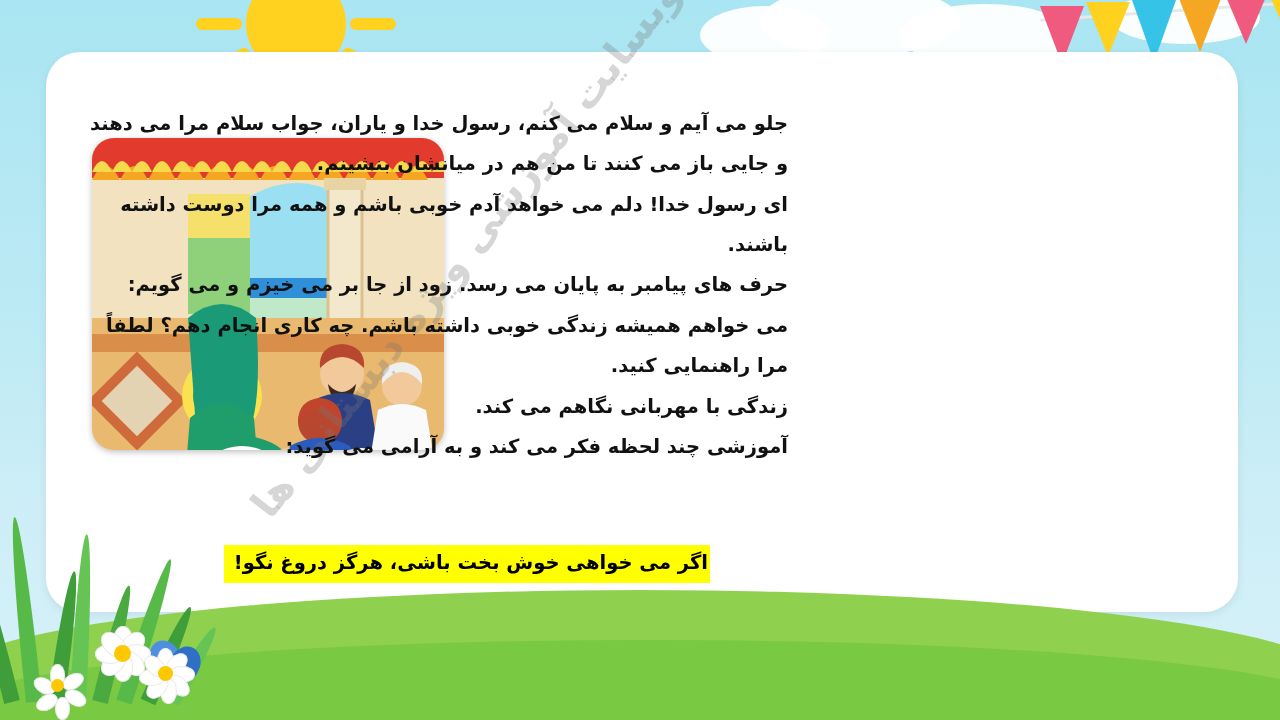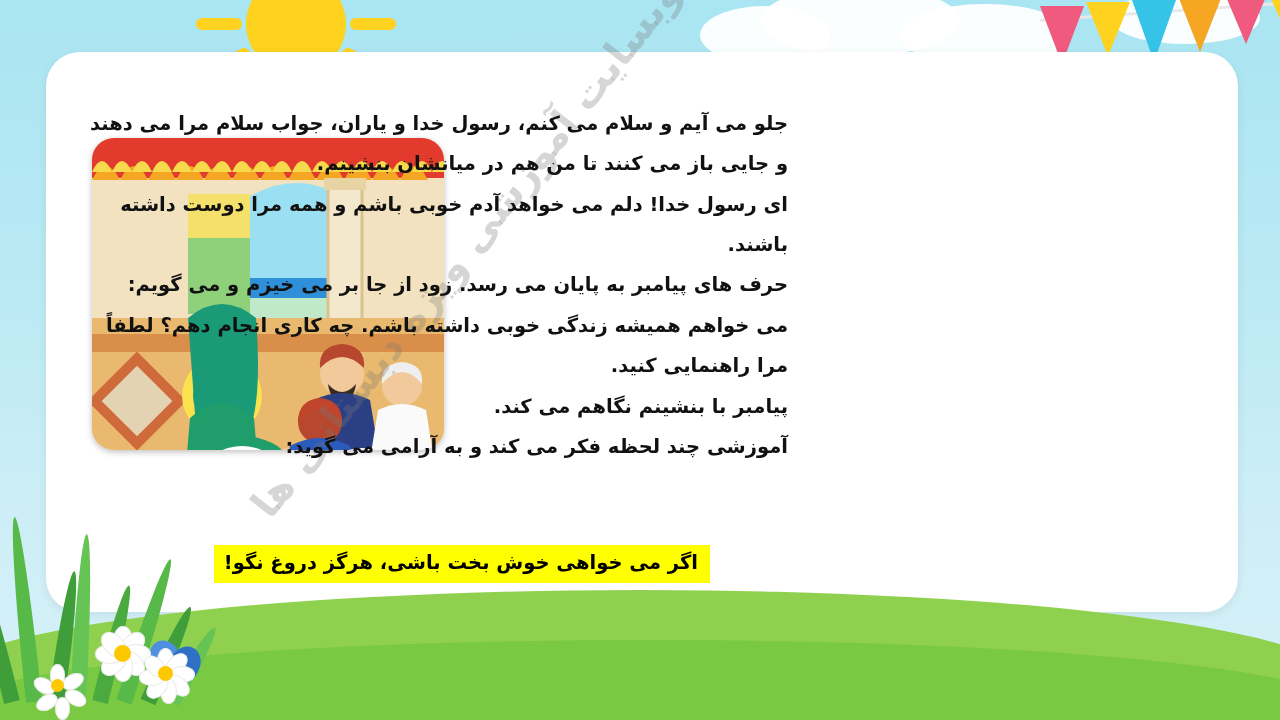--- a/index.html
+++ b/index.html
@@ -206,21 +206,21 @@
     right: 570px;
     top: 545px;
     direction: rtl;
   }
   .highlight-box {
     display: inline-block;
     background: #ffff00;
     color: #000000;
     font-weight: bold;
     font-size: 19.5px;
-    padding: 4px 12px 6px 10px;
+    padding: 4px 2px 6px 10px;
     line-height: 1.45;
   }
 
   
   .watermark {
     position: absolute;
     left: 470px;
     top: 60px;
     width: 520px;
     height: 600px;
@@ -345,21 +345,21 @@
     </svg>
   </div>
 
   <div class="watermark">وبسایت آموزشی ویژه دبستانی ها</div>
 
   <div class="text-block">
     <p>جلو می آیم و سلام می کنم، رسول خدا و یاران، جواب سلام مرا می دهند و جایی باز می کنند تا من هم در میانشان بنشینم.</p>
     <p>ای رسول خدا! دلم می خواهد آدم خوبی باشم و همه مرا دوست داشته باشند.</p>
     <p>حرف های پیامبر به پایان می رسد. زود از جا بر می خیزم و می گویم:</p>
     <p>می  خواهم همیشه زندگی خوبی داشته باشم. چه کاری انجام دهم؟ لطفاً مرا راهنمایی کنید.</p>
-    <p>پیامبر با بنشینم نگاهم می کند.</p>
+    <p>زندگی با مهربانی نگاهم می کند.</p>
     <p>آموزشی چند لحظه فکر می کند و به آرامی می گوید:</p>
   </div>
 
   <div class="highlight-row">
     <span class="highlight-box">اگر می خواهی خوش بخت باشی، هرگز دروغ نگو!</span>
   </div>
 
   <div class="ground">
     <div class="hill-back"></div>
     <div class="hill-front"></div>

